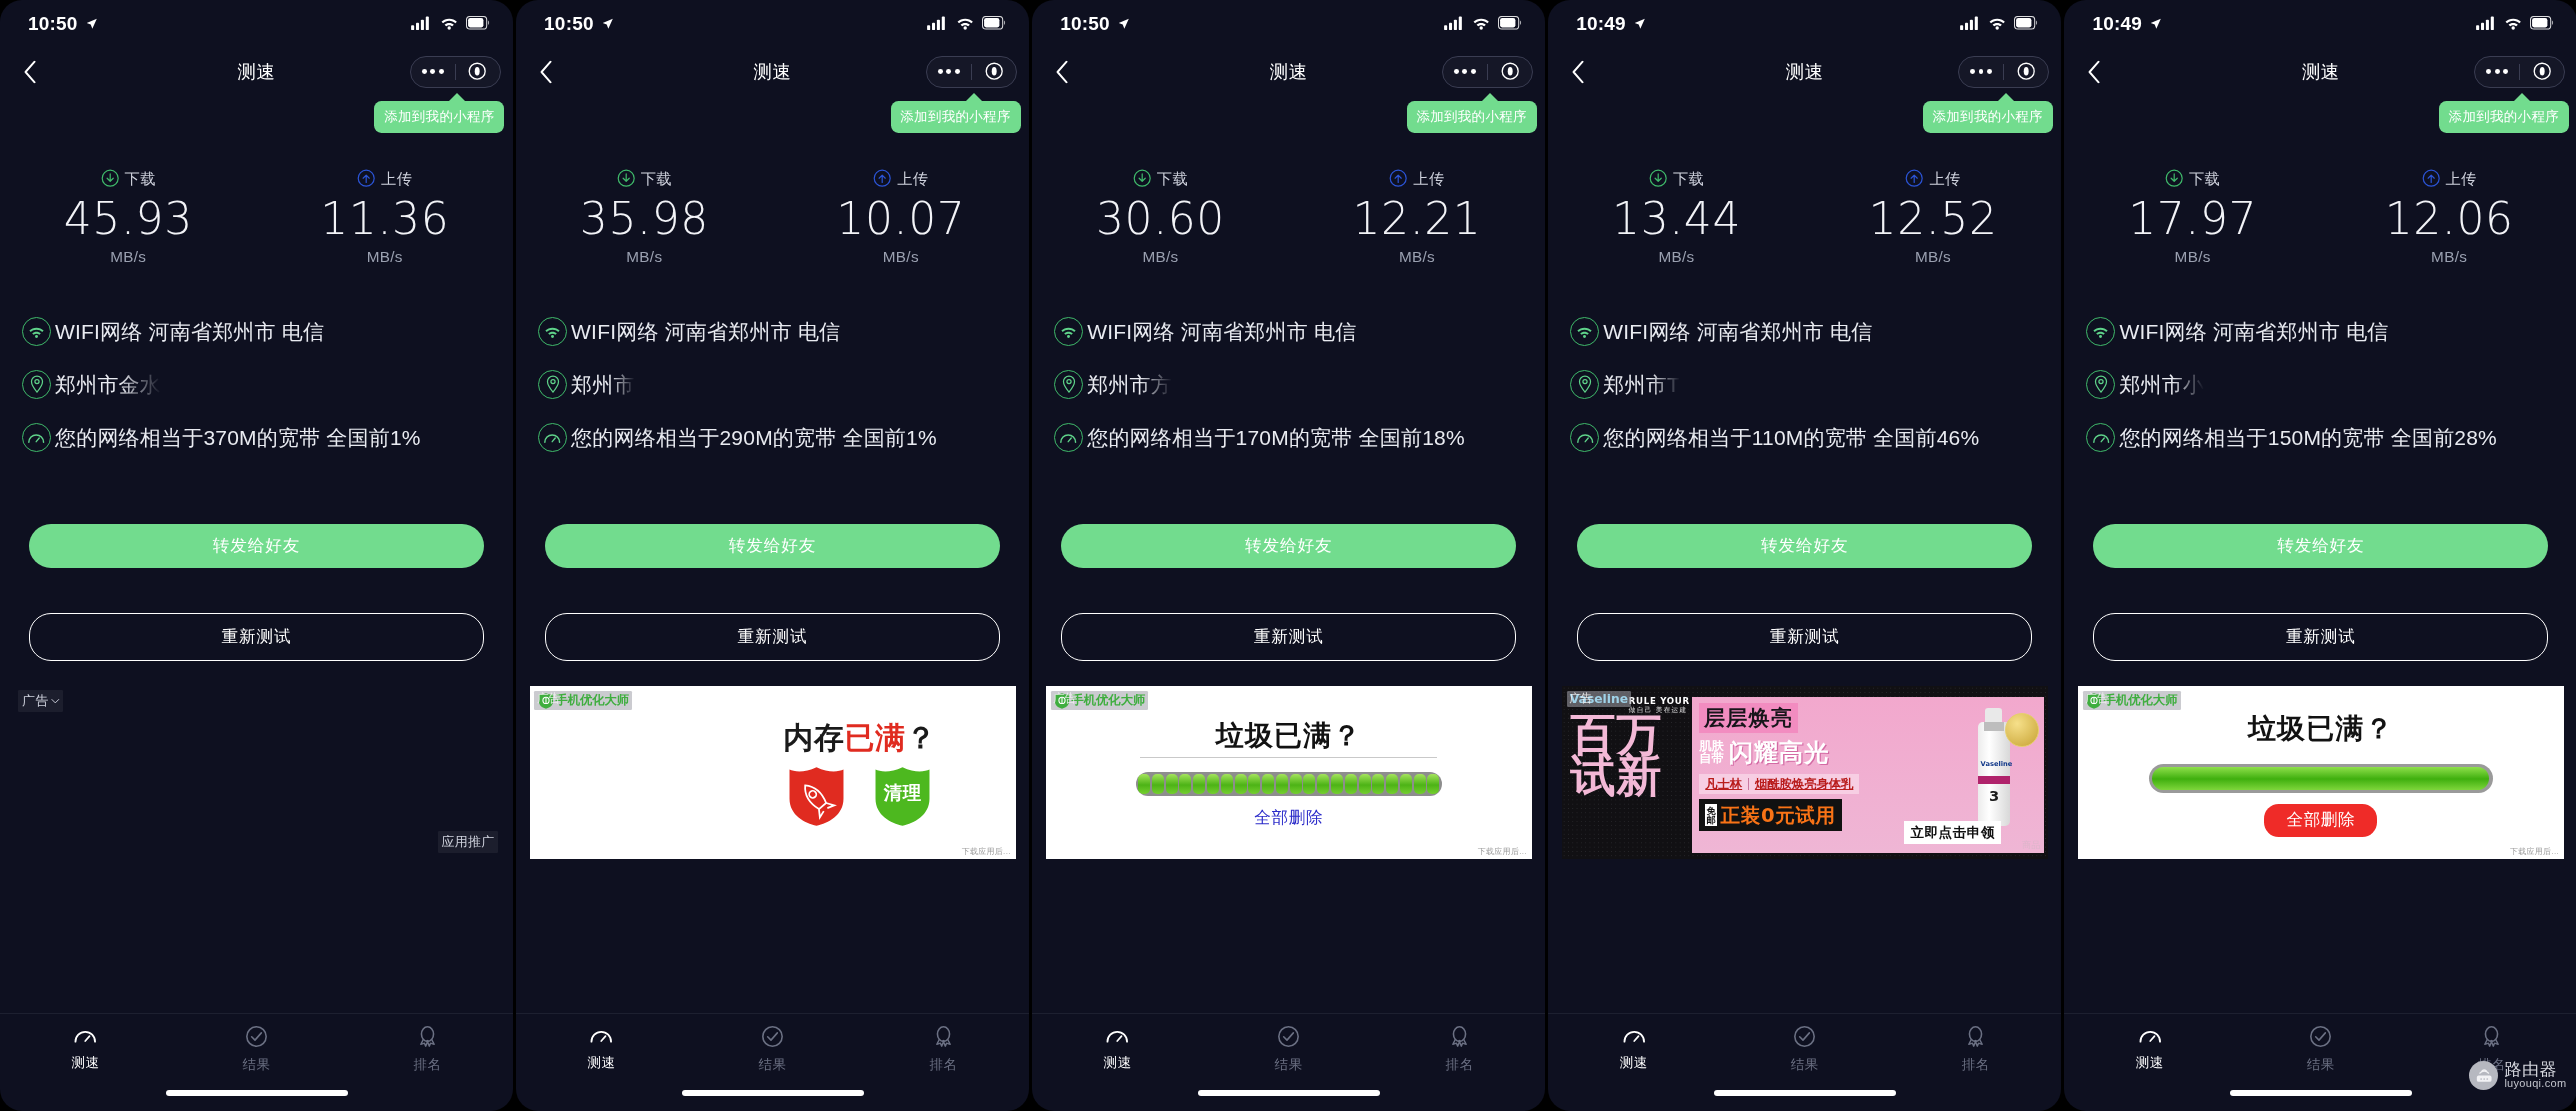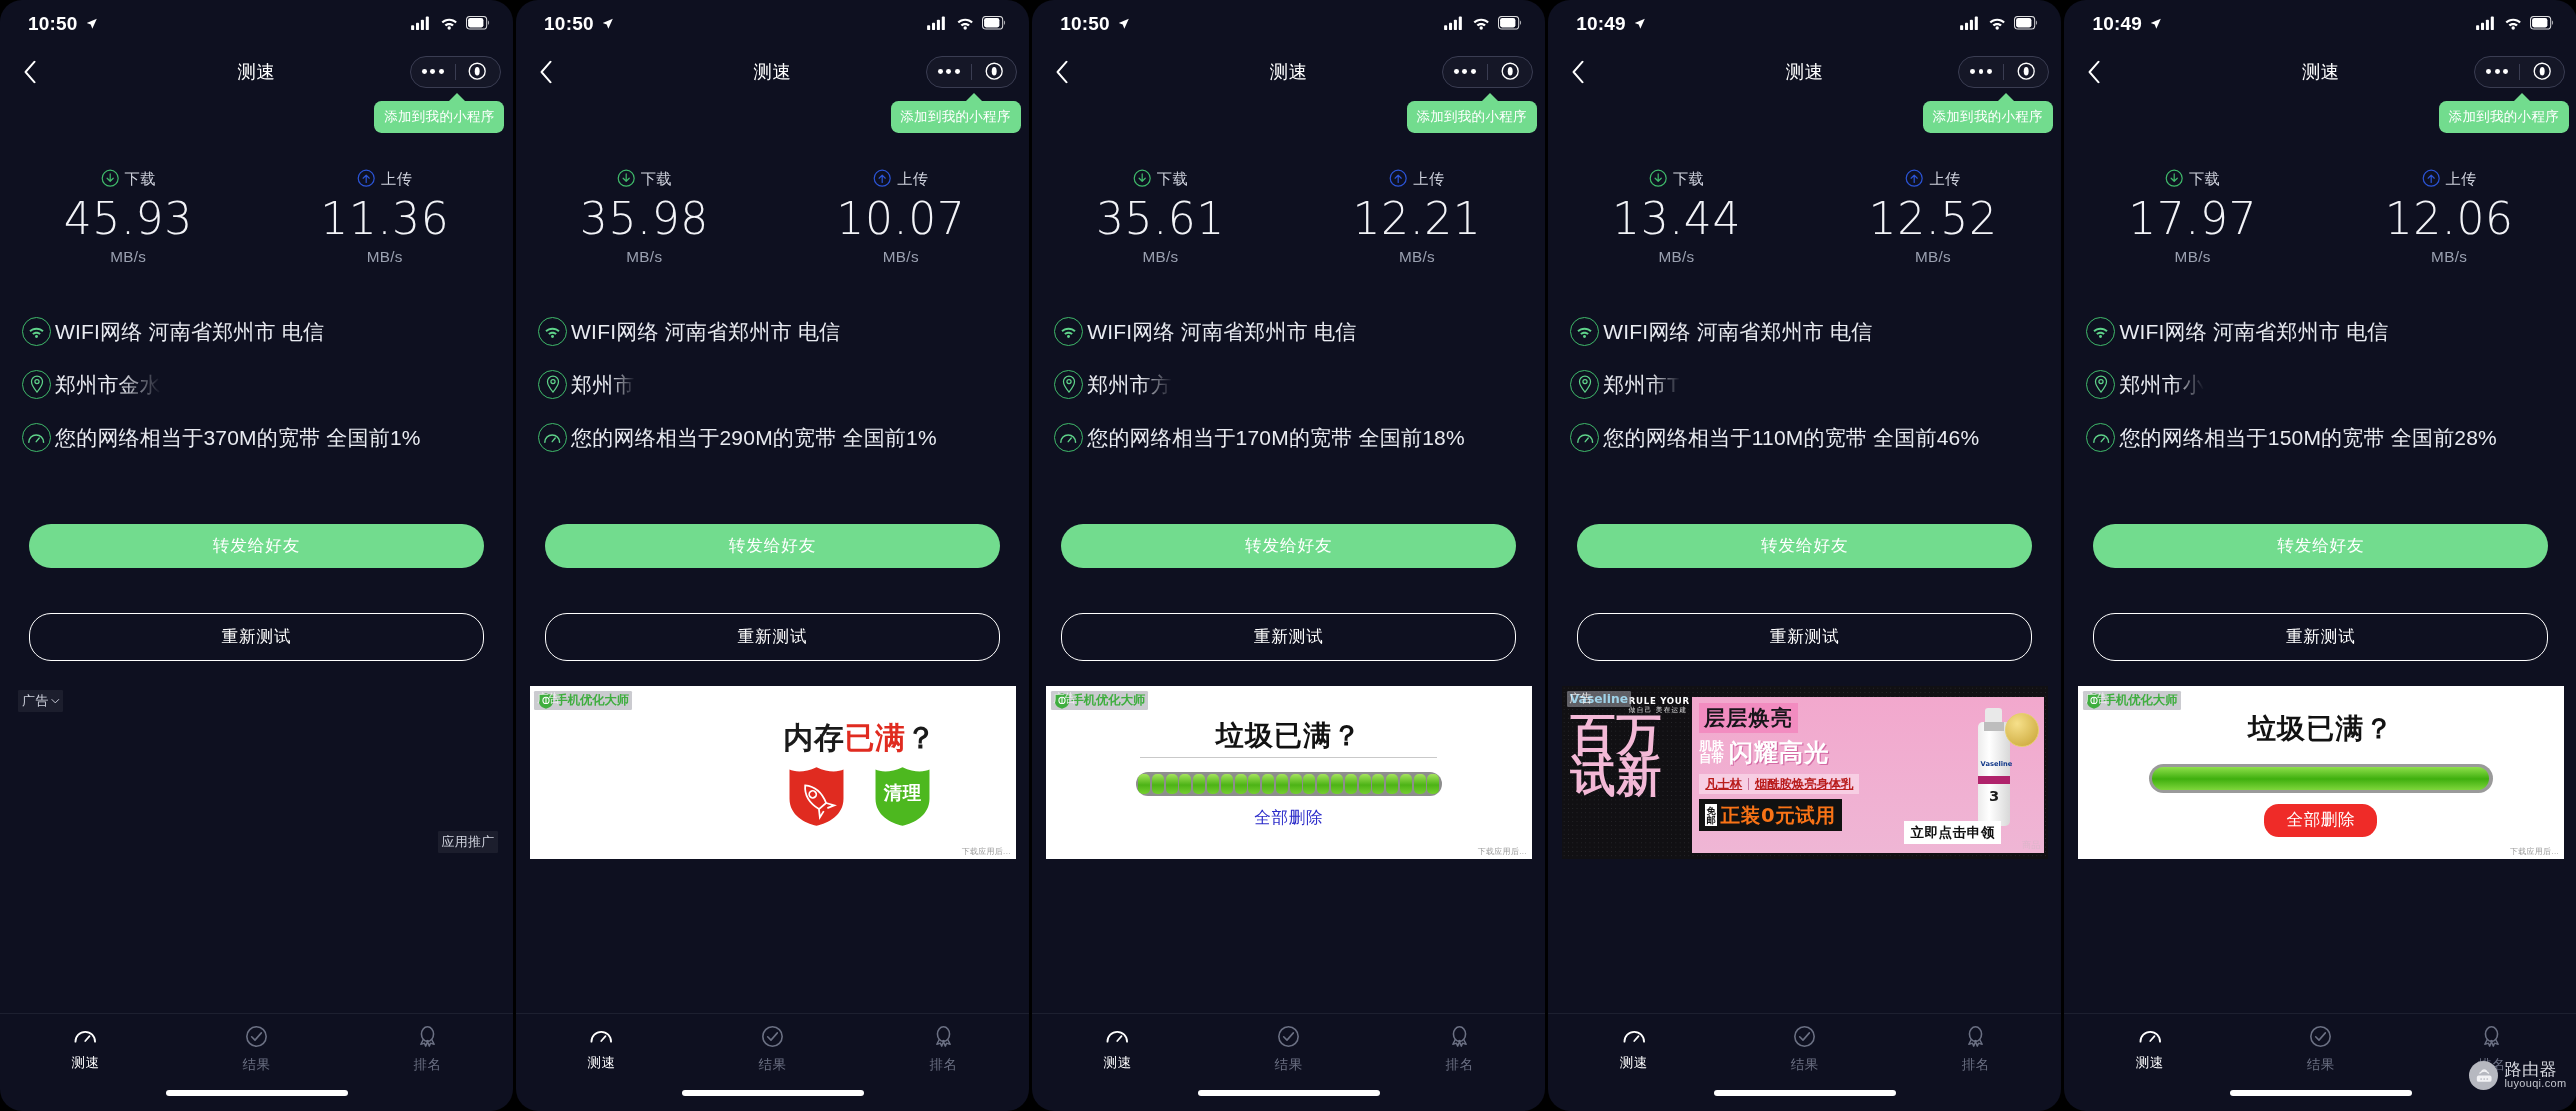--- a/index.html
+++ b/index.html
@@ -669,21 +669,21 @@
       <div class="speed-col">
         <div class="speed-head">
           <span>
             <svg width="18.4" height="18.4" viewBox="0 0 30 30">
               <circle cx="15" cy="15" r="13" fill="none" stroke="#3fb96a" stroke-width="2"></circle>
               <path d="M15 8v12M10 15l5 5 5-5" fill="none" stroke="#3fb96a" stroke-width="2" stroke-linecap="round" stroke-linejoin="round"></path>
             </svg>
           </span>
           <span class="speed-label">下载</span>
         </div>
-        <div class="speed-val">35.61</div>
+        <div class="speed-val">30.60</div>
         <div class="speed-unit">MB/s</div>
       </div>
       <div class="speed-col">
         <div class="speed-head">
           <span>
             <svg width="18.4" height="18.4" viewBox="0 0 30 30">
               <circle cx="15" cy="15" r="13" fill="none" stroke="#2b54d6" stroke-width="2"></circle>
               <path d="M15 22V10M10 15l5-5 5 5" fill="none" stroke="#2b54d6" stroke-width="2" stroke-linecap="round" stroke-linejoin="round"></path>
             </svg>
           </span>

